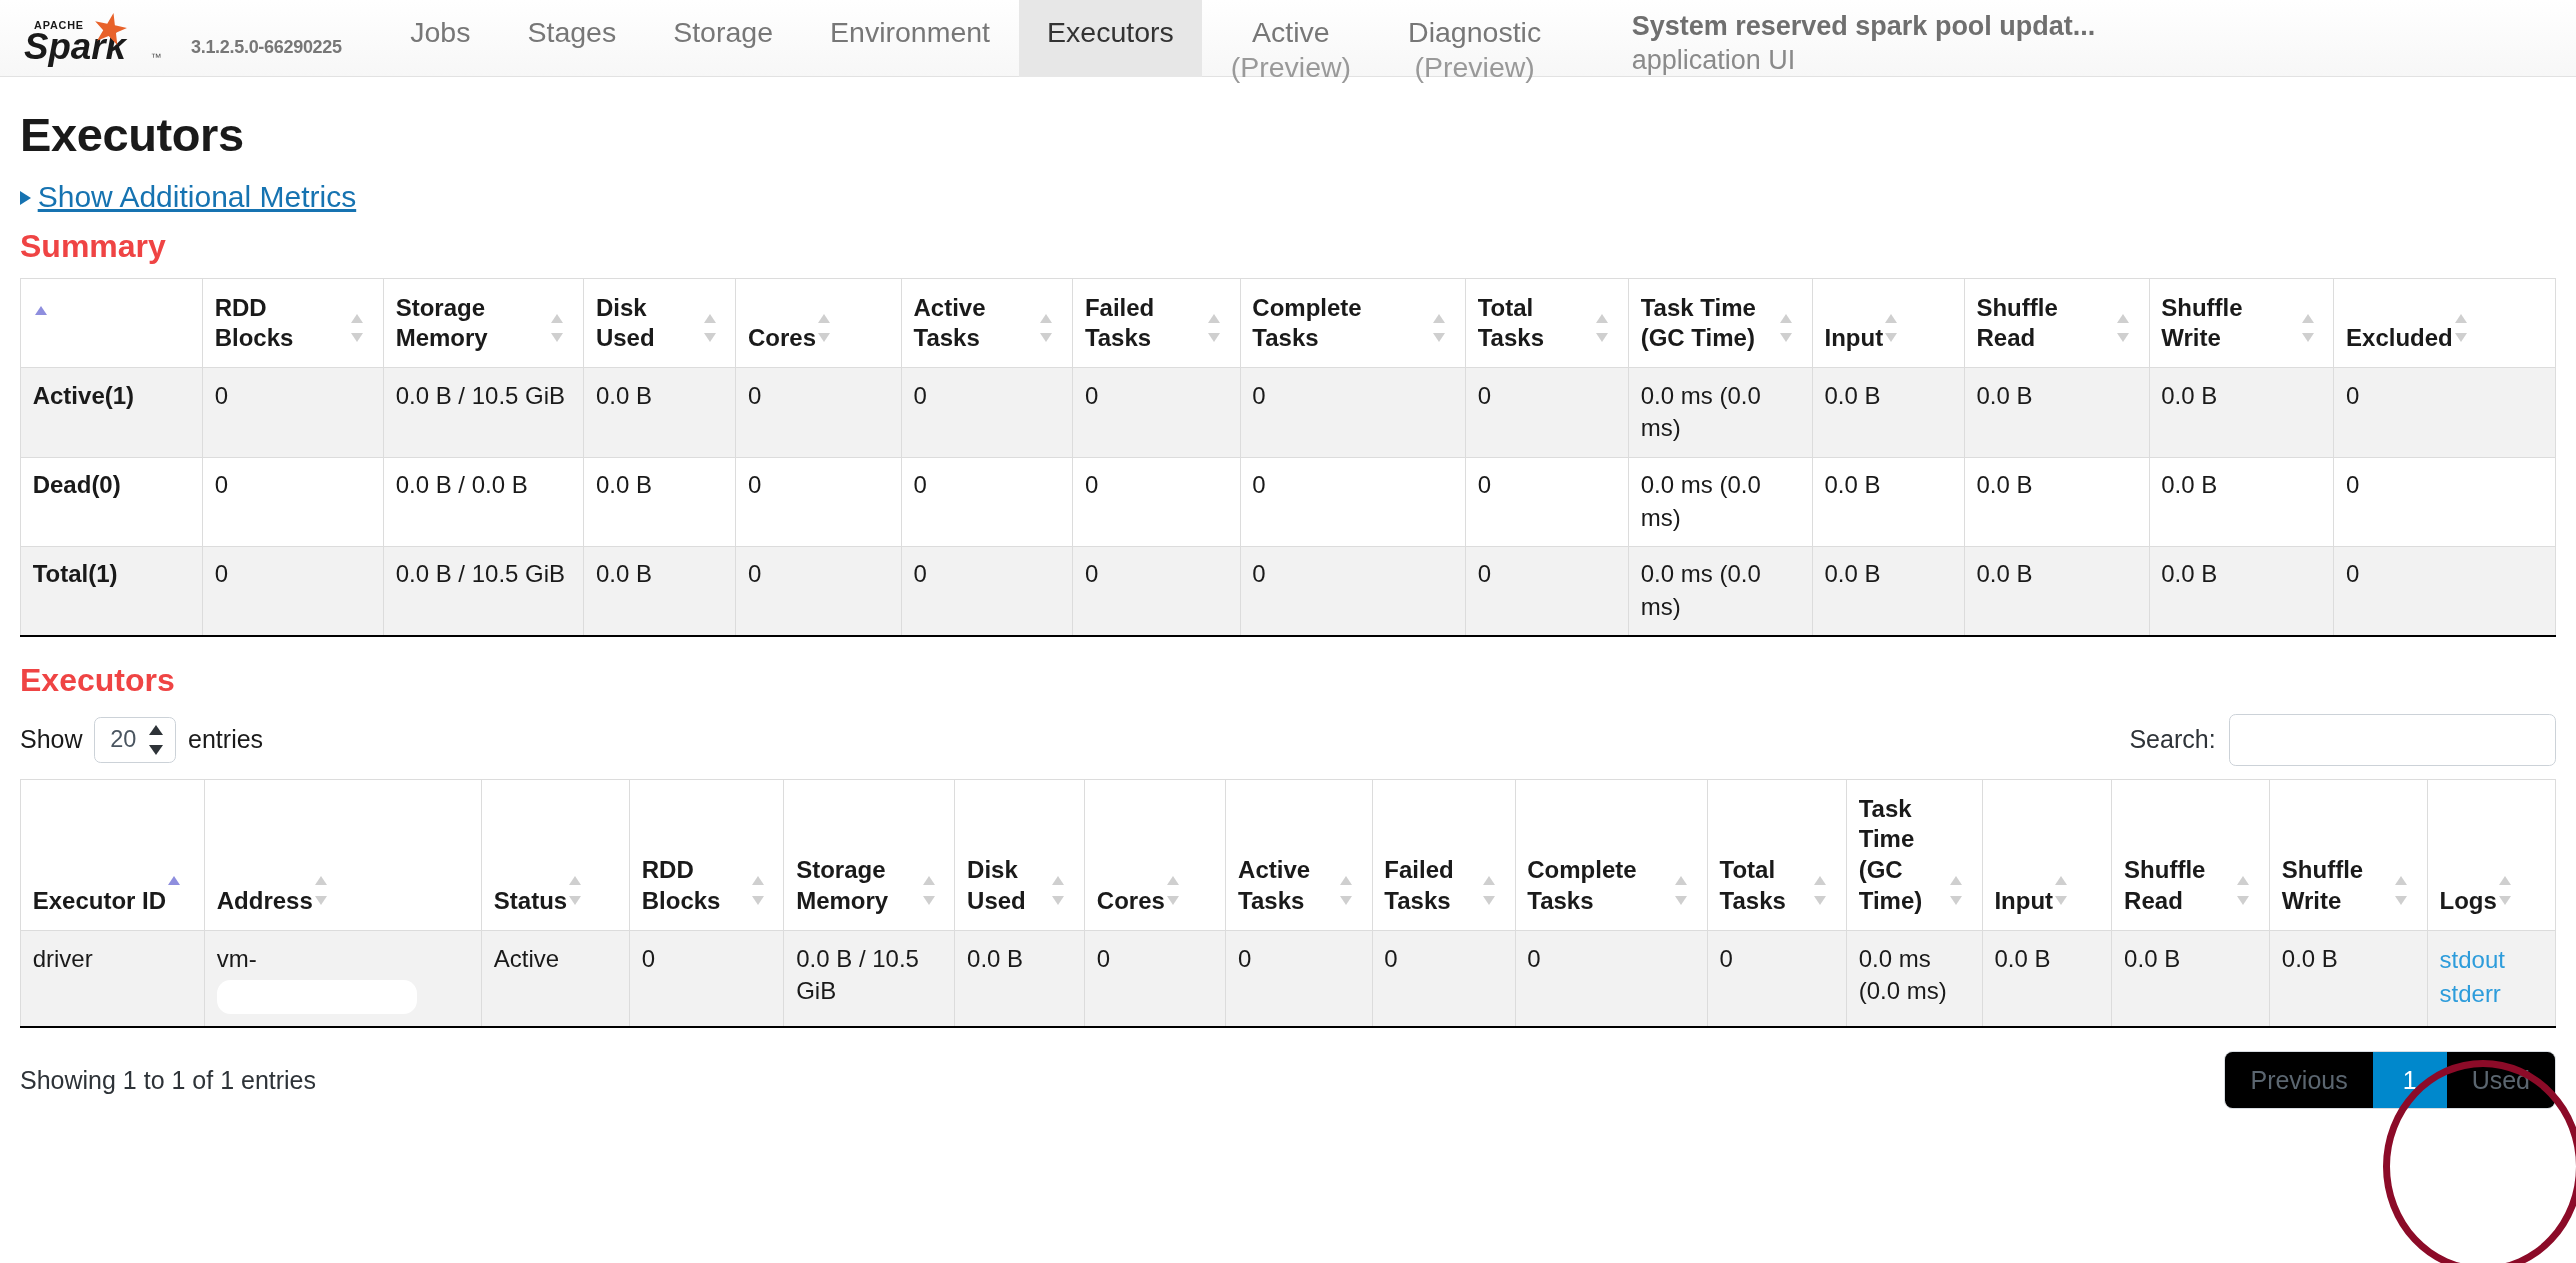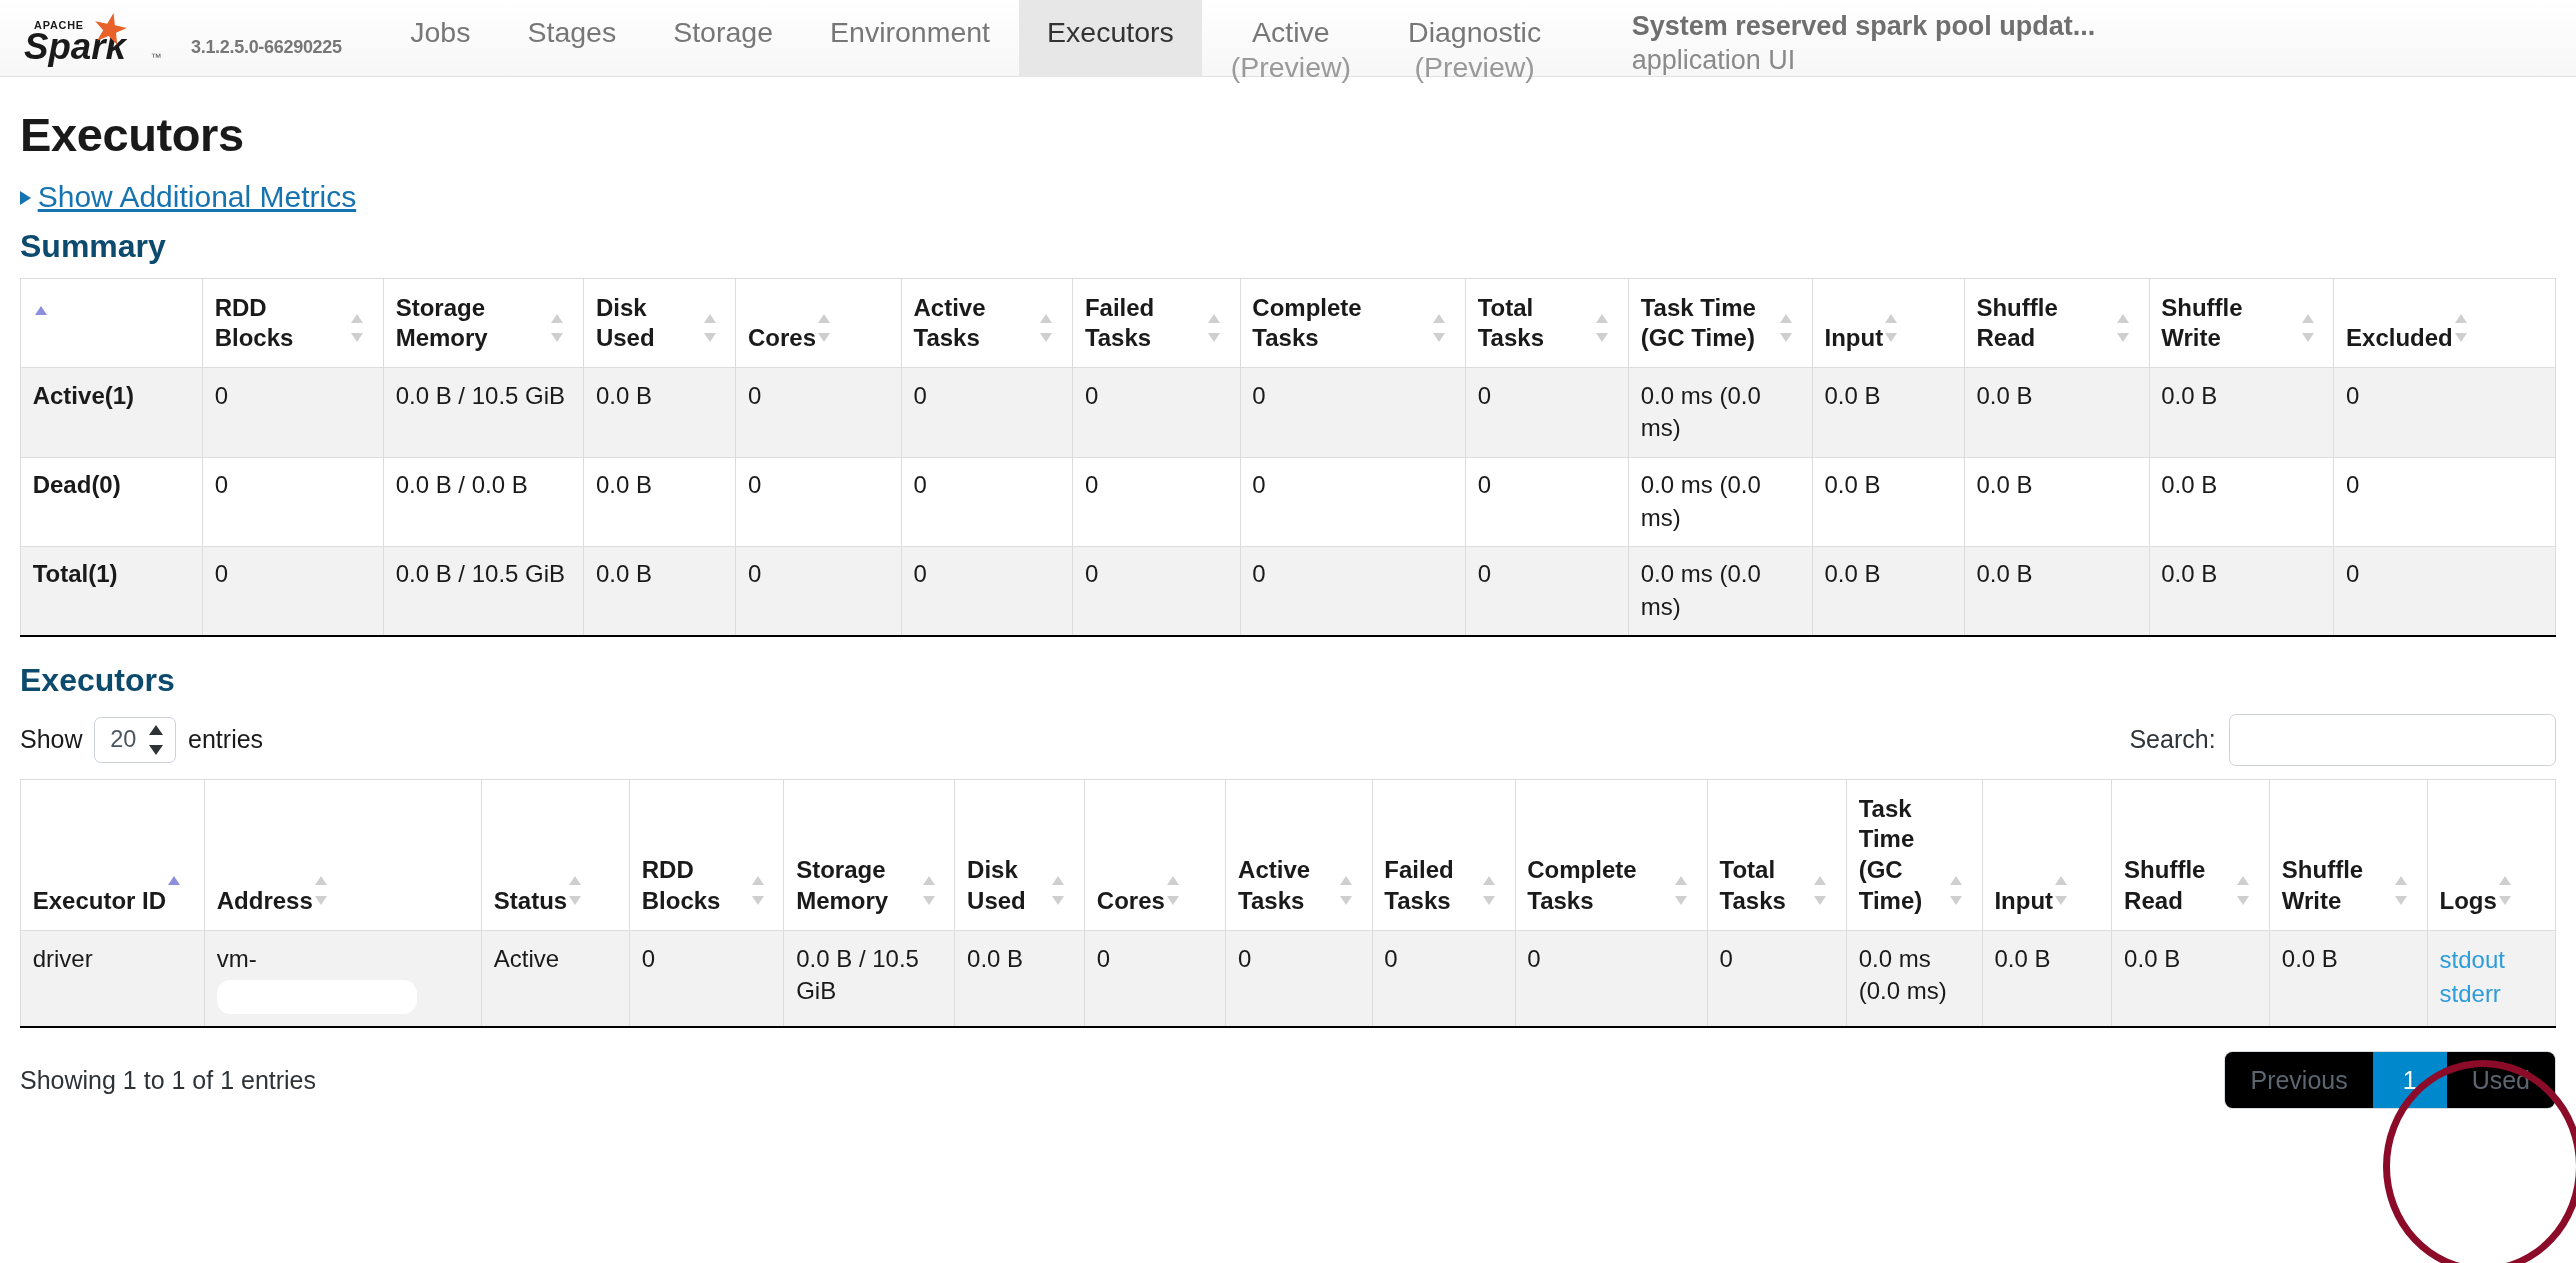--- a/index.html
+++ b/index.html
@@ -113,21 +113,21 @@
   }
   .metrics-toggle a {
     color: #1673b1;
     text-decoration: underline;
     cursor: pointer;
   }
   h4.section {
     font-size: 32px;
     font-weight: bold;
     margin: 13.4px 0 13.4px 0;
-    color: #0c4a6e;
+    color: #ef4444;
   }
   h4.section.exec { margin-top: 25px; }
 
   
   table {
     border-collapse: collapse;
     width: 100%;
     font-size: 24px;
   }
   table.summary { border-bottom: 2.5px solid #000; }

